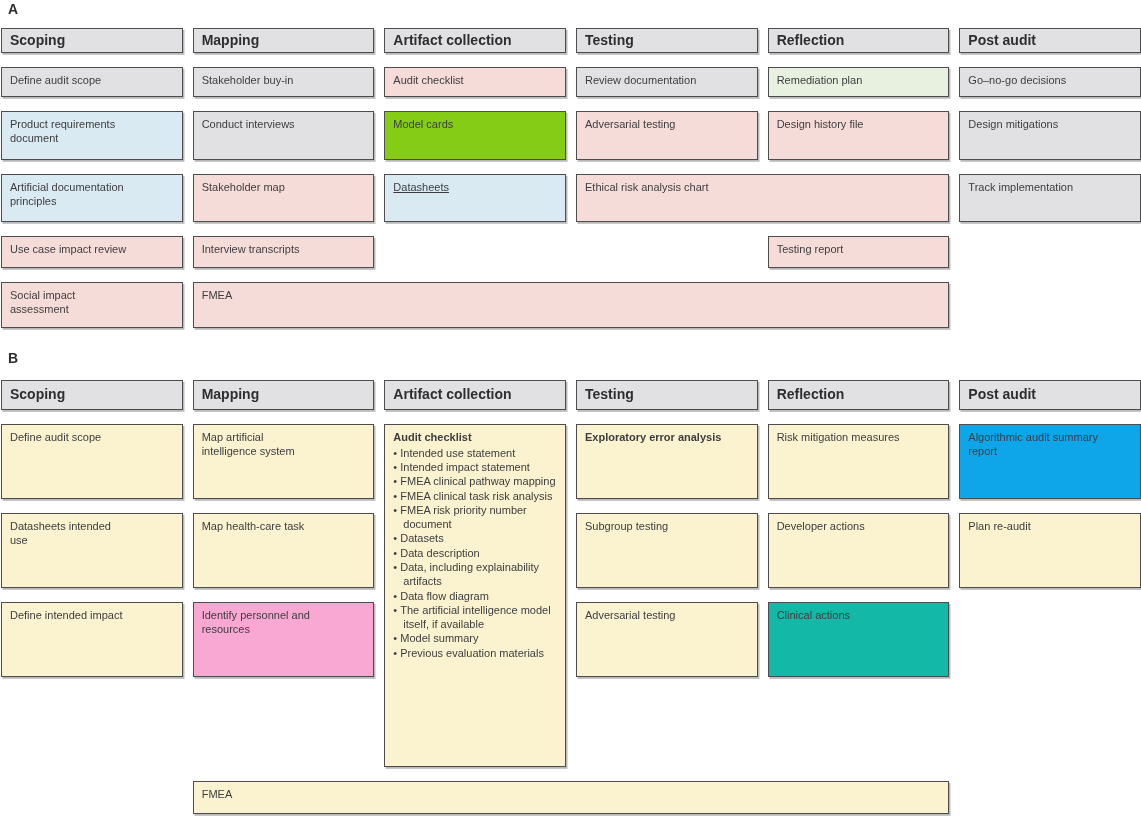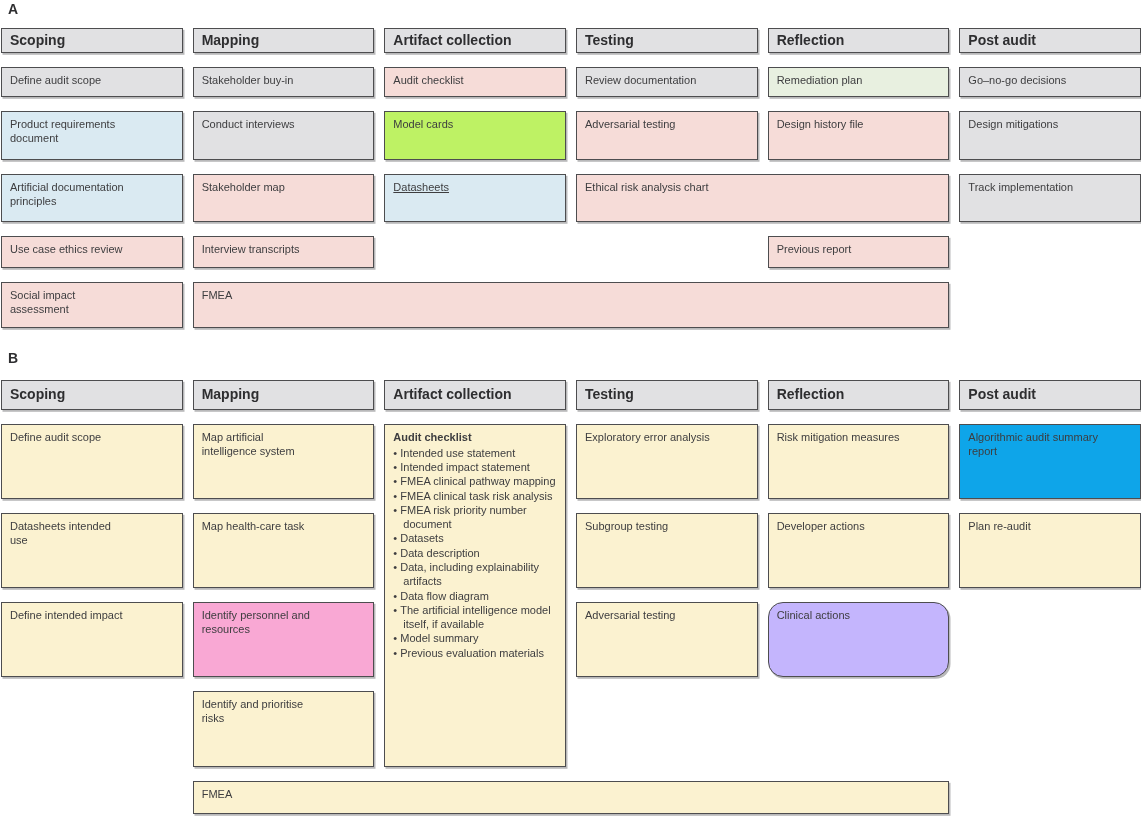--- a/index.html
+++ b/index.html
@@ -66,61 +66,59 @@
       <div class="box header" style="grid-area: 1 / 6; background: rgb(225, 225, 227);">Post audit</div>
       <div class="box" style="grid-area: 2 / 1; background: rgb(225, 225, 227);">Define audit scope</div>
       <div class="box" style="grid-area: 2 / 2; background: rgb(225, 225, 227);">Stakeholder buy-in</div>
       <div class="box" style="grid-area: 2 / 3; background: rgb(246, 220, 216);">Audit checklist</div>
       <div class="box" style="grid-area: 2 / 4; background: rgb(225, 225, 227);">Review documentation</div>
       <div class="box" style="grid-area: 2 / 5; background: rgb(232, 240, 224);">Remediation plan</div>
       <div class="box" style="grid-area: 2 / 6; background: rgb(225, 225, 227);">Go–no-go decisions</div>
       <div class="box" style="grid-area: 3 / 1; background: rgb(218, 234, 242);">Product requirements
 document</div>
       <div class="box" style="grid-area: 3 / 2; background: rgb(225, 225, 227);">Conduct interviews</div>
-      <div class="box" style="grid-area: 3 / 3; background: #bef264;">Model cards</div>
+      <div class="box" style="grid-area: 3 / 3; background: #84cc16;">Model cards</div>
       <div class="box" style="grid-area: 3 / 4; background: rgb(246, 220, 216);">Adversarial testing</div>
       <div class="box" style="grid-area: 3 / 5; background: rgb(246, 220, 216);">Design history file</div>
       <div class="box" style="grid-area: 3 / 6; background: rgb(225, 225, 227);">Design mitigations</div>
       <div class="box" style="grid-area: 4 / 1; background: rgb(218, 234, 242);">Artificial documentation
 principles</div>
       <div class="box" style="grid-area: 4 / 2; background: rgb(246, 220, 216);">Stakeholder map</div>
       <div class="box" style="grid-area: 4 / 3; background: rgb(218, 234, 242); text-decoration: underline;">Datasheets</div>
       <div class="box" style="grid-area: 4 / 4 / auto / span 2; background: rgb(246, 220, 216);">Ethical risk analysis chart</div>
       <div class="box" style="grid-area: 4 / 6; background: rgb(225, 225, 227);">Track implementation</div>
-      <div class="box" style="grid-area: 5 / 1; background: rgb(246, 220, 216);">Use case ethics review</div>
+      <div class="box" style="grid-area: 5 / 1; background: rgb(246, 220, 216);">Use case impact review</div>
       <div class="box" style="grid-area: 5 / 2; background: rgb(246, 220, 216);">Interview transcripts</div>
-      <div class="box" style="grid-area: 5 / 5; background: rgb(246, 220, 216);">Previous report</div>
+      <div class="box" style="grid-area: 5 / 5; background: rgb(246, 220, 216);">Testing report</div>
       <div class="box" style="grid-area: 6 / 1; background: rgb(246, 220, 216);">Social impact
 assessment</div>
       <div class="box" style="grid-area: 6 / 2 / auto / span 4; background: rgb(246, 220, 216);">FMEA</div>
     </div>
   <div class="panel-label second">B</div>
   <div id="grid-B" class="panel-grid grid-b">
       <div class="box header" style="grid-area: 1 / 1; background: rgb(225, 225, 227);">Scoping</div>
       <div class="box header" style="grid-area: 1 / 2; background: rgb(225, 225, 227);">Mapping</div>
       <div class="box header" style="grid-area: 1 / 3; background: rgb(225, 225, 227);">Artifact collection</div>
       <div class="box header" style="grid-area: 1 / 4; background: rgb(225, 225, 227);">Testing</div>
       <div class="box header" style="grid-area: 1 / 5; background: rgb(225, 225, 227);">Reflection</div>
       <div class="box header" style="grid-area: 1 / 6; background: rgb(225, 225, 227);">Post audit</div>
       <div class="box" style="grid-area: 2 / 1; background: rgb(251, 242, 208);">Define audit scope</div>
       <div class="box" style="grid-area: 2 / 2; background: rgb(251, 242, 208);">Map artificial
 intelligence system</div>
-      <div class="box" style="grid-area: 2 / 4; background: rgb(251, 242, 208);">Exploratory error analysis</div>
+      <div class="box" style="grid-area: 2 / 4; background: rgb(251, 242, 208); font-weight: bold;">Exploratory error analysis</div>
       <div class="box" style="grid-area: 2 / 5; background: rgb(251, 242, 208);">Risk mitigation measures</div>
       <div class="box" style="grid-area: 2 / 6; background: #0ea5e9;">Algorithmic audit summary
 report</div>
       <div class="box" style="grid-area: 3 / 1; background: rgb(251, 242, 208);">Datasheets intended
 use</div>
       <div class="box" style="grid-area: 3 / 2; background: rgb(251, 242, 208);">Map health-care task</div>
       <div class="box" style="grid-area: 3 / 4; background: rgb(251, 242, 208);">Subgroup testing</div>
       <div class="box" style="grid-area: 3 / 5; background: rgb(251, 242, 208);">Developer actions</div>
       <div class="box" style="grid-area: 3 / 6; background: rgb(251, 242, 208);">Plan re-audit</div>
       <div class="box" style="grid-area: 4 / 1; background: rgb(251, 242, 208);">Define intended impact</div>
       <div class="box" style="grid-area: 4 / 2; background: #f9a8d4;">Identify personnel and
 resources</div>
       <div class="box" style="grid-area: 4 / 4; background: rgb(251, 242, 208);">Adversarial testing</div>
-      <div class="box" style="grid-area: 4 / 5; background: #c4b5fd; border-radius: 15px;">Clinical actions</div>
-      <div class="box" style="grid-area: 5 / 2; background: rgb(251, 242, 208);">Identify and prioritise
-risks</div>
+      <div class="box" style="grid-area: 4 / 5; background: #14b8a6;">Clinical actions</div>
       <div class="box" style="grid-area: 6 / 2 / auto / span 4; background: rgb(251, 242, 208);">FMEA</div>
       <div class="box" style="grid-area: 2 / 3 / span 4; background: rgb(251, 242, 208);"><div class="checklist-title">Audit checklist</div><div class="bullet">Intended use statement</div><div class="bullet">Intended impact statement</div><div class="bullet">FMEA clinical pathway mapping</div><div class="bullet">FMEA clinical task risk analysis</div><div class="bullet">FMEA risk priority number document</div><div class="bullet">Datasets</div><div class="bullet">Data description</div><div class="bullet">Data, including explainability artifacts</div><div class="bullet">Data flow diagram</div><div class="bullet">The artificial intelligence model itself, if available</div><div class="bullet">Model summary</div><div class="bullet">Previous evaluation materials</div></div>
     </div>
 </div>
 
 </body></html>

